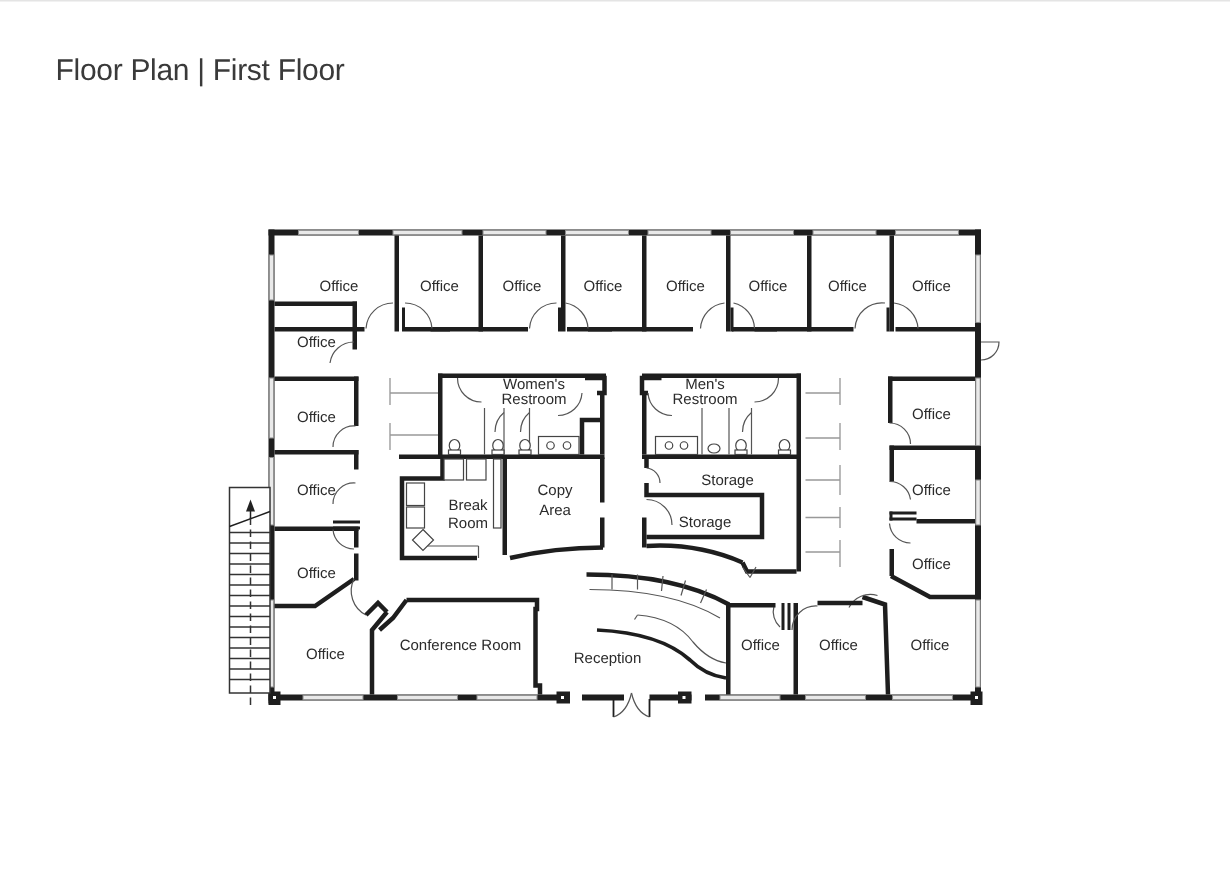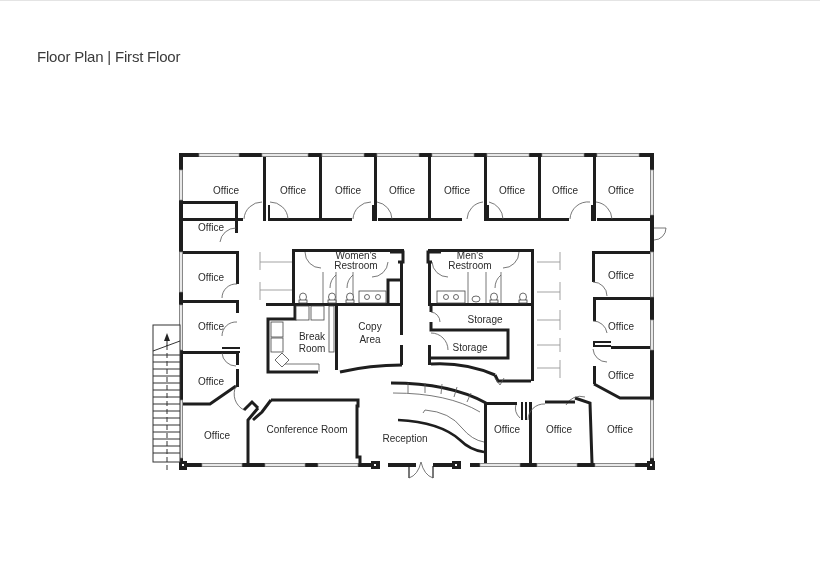--- a/index.html
+++ b/index.html
@@ -7,22 +7,22 @@
     width: 820px; height: 588px;
     background: #ffffff;
     position: relative;
     overflow: hidden;
     font-family: "Liberation Sans", sans-serif;
   }
   .topline {
     position: absolute; left: 0; top: 0; width: 820px; height: 1px; background: #e4e4e4;
   }
   .page-title {
-    position: absolute; left: 37px; top: 48px;
-    font-size: 15px; color: #3a3a3a; letter-spacing: -0.2px;
+    position: absolute; left: 37px; top: 36px;
+    font-size: 20px; color: #3a3a3a; letter-spacing: -0.2px;
     font-family: "Liberation Sans", sans-serif;
   }
   svg.plan { position: absolute; left: 0; top: 0; }
   .lbl { font-family: "Liberation Sans", sans-serif; font-size: 10px; fill: #2b2b2b; }
   .wall { fill: #1e1e1e; }
   .wl { stroke: #1e1e1e; fill: none; }
   .thin { stroke: #555; stroke-width: 0.8; fill: none; }
   .win { fill: #e9e9e9; stroke: #8a8a8a; stroke-width: 0.7; }
   .fix { fill: #fff; stroke: #444; stroke-width: 0.8; }
 </style>

